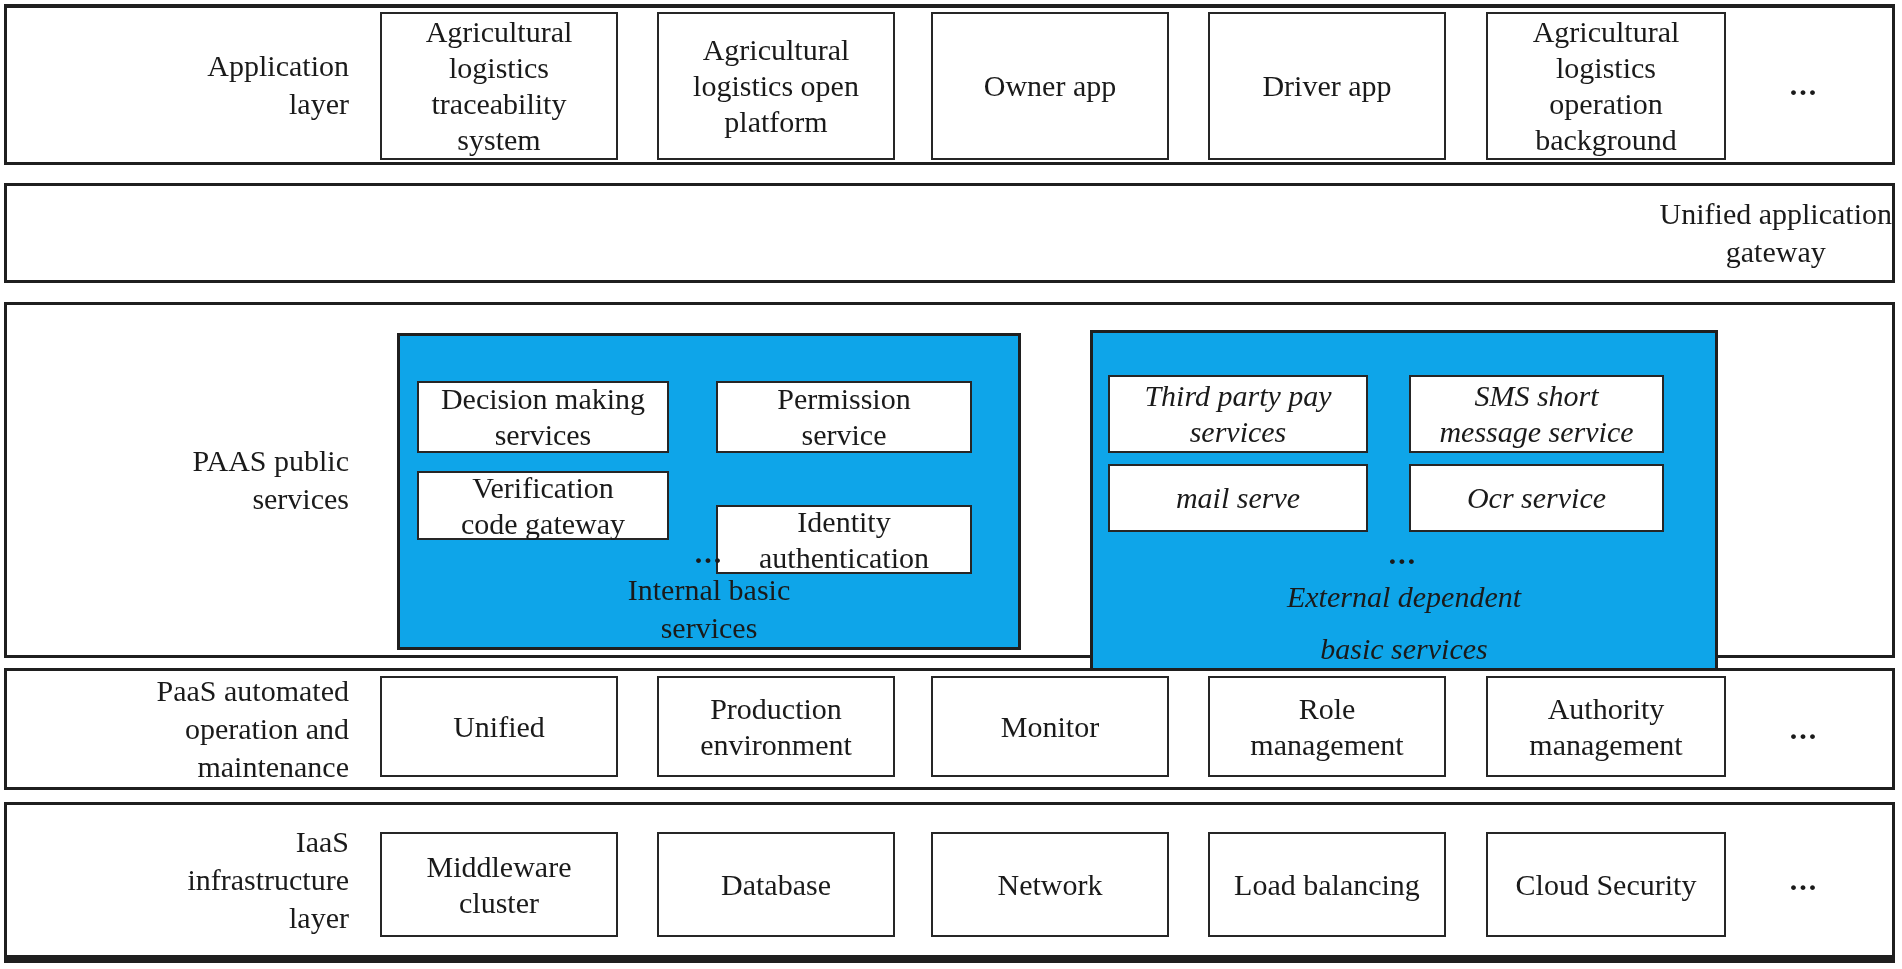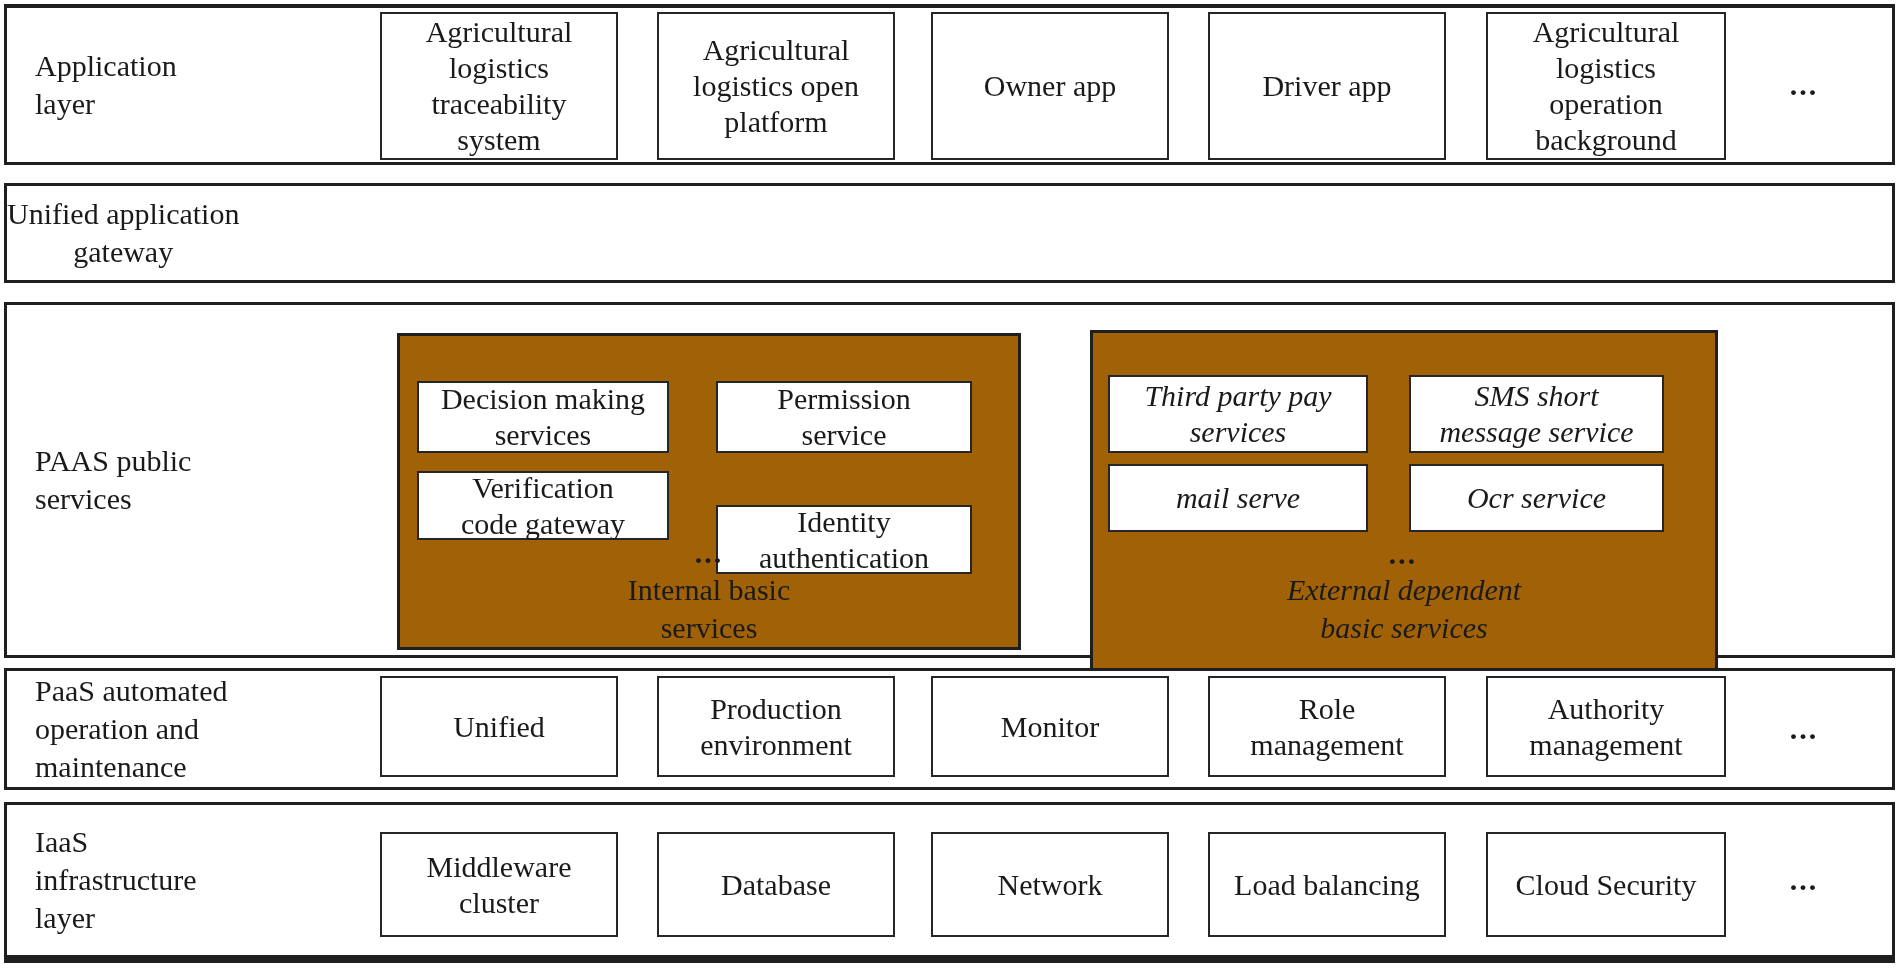--- a/index.html
+++ b/index.html
@@ -6,28 +6,28 @@
   .canvas{
     position:relative;width:1902px;height:969px;background:#ffffff;
     font-family:"Liberation Serif","DejaVu Serif",serif;color:#1a1a1a;
     overflow:hidden;
   }
   .band{
     position:absolute;left:4px;width:1891px;box-sizing:border-box;
     border:3px solid #1f1f1f;background:#ffffff;
   }
   .band-app{top:4px;height:161px;border-top-width:4px;}
-  .band-gateway{top:183px;height:100px;display:flex;align-items:center;justify-content:flex-start;}
+  .band-gateway{top:183px;height:100px;display:flex;align-items:center;justify-content:flex-end;}
   .band-paas{top:302px;height:356px;}
   .band-ops{top:668px;height:122px;}
   .band-iaas{top:802px;height:161px;border-bottom-width:8px;}
 
   .layer-label{
     position:absolute;left:28px;width:314px;top:50%;transform:translateY(-50%);
-    text-align:left;white-space:pre-line;font-size:30px;line-height:38px;
+    text-align:right;white-space:pre-line;font-size:30px;line-height:38px;
   }
   .node{
     position:absolute;box-sizing:border-box;border:2px solid #262626;background:#ffffff;
     display:flex;align-items:center;justify-content:center;
     text-align:center;white-space:pre-line;font-size:30px;line-height:36px;
   }
   .gateway-text{
     text-align:center;white-space:pre-line;font-size:30px;line-height:38px;
   }
   .dots{
@@ -37,41 +37,41 @@
   
   .c1{left:373px;width:238px;} .c2{left:650px;width:238px;}
   .c3{left:924px;width:238px;} .c4{left:1201px;width:238px;}
   .c5{left:1479px;width:240px;}
   .band-app .node{top:4px;height:148px;}
   .band-ops .node{top:5px;height:101px;}
   .band-iaas .node{top:27px;height:105px;}
 
   
   .group{
-    position:absolute;box-sizing:border-box;border:3px solid #1f1f1f;background:#a16207;
+    position:absolute;box-sizing:border-box;border:3px solid #1f1f1f;background:#0ea5e9;
   }
   .group-internal{left:390px;top:28px;width:624px;height:317px;}
   .group-external{left:1083px;top:25px;width:628px;height:364px;font-style:italic;}
   .group .node{font-size:30px;}
   .gi-n1{left:17px;top:45px;width:252px;height:72px;}
   .gi-n2{left:316px;top:45px;width:256px;height:72px;}
   .gi-n3{left:17px;top:135px;width:252px;height:69px;}
   .gi-n4{left:316px;top:135px;width:256px;height:69px;margin-top:34px;}
   .gi-dots{position:absolute;left:0;top:200px;width:100%;height:30px;text-align:center;
     font-size:30px;font-weight:bold;letter-spacing:2px;}
   .gi-caption{position:absolute;left:0;top:235px;width:100%;text-align:center;
     white-space:pre-line;font-size:30px;line-height:38px;}
   .ge-n1{left:15px;top:42px;width:260px;height:78px;}
   .ge-n2{left:316px;top:42px;width:255px;height:78px;}
   .ge-n3{left:15px;top:131px;width:260px;height:68px;}
   .ge-n4{left:316px;top:131px;width:255px;height:68px;}
   .ge-dots{position:absolute;left:0;top:204px;width:100%;height:30px;text-align:center;
     font-size:30px;font-weight:bold;letter-spacing:2px;}
   .ge-caption{position:absolute;left:0;top:238px;width:100%;text-align:center;
-    white-space:pre-line;font-size:30px;line-height:38px;}
+    white-space:pre-line;font-size:30px;line-height:52px;}
 </style>
 </head>
 <body>
 
 <div class="canvas">
 
   <section class="band band-app">
     <div class="layer-label">Application
 layer</div>
     <div class="node c1">Agricultural

